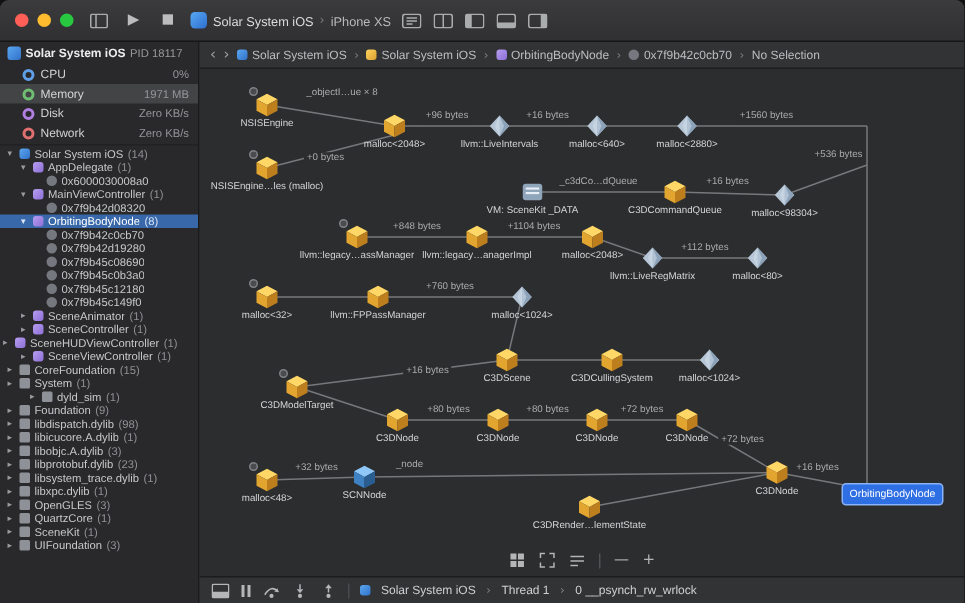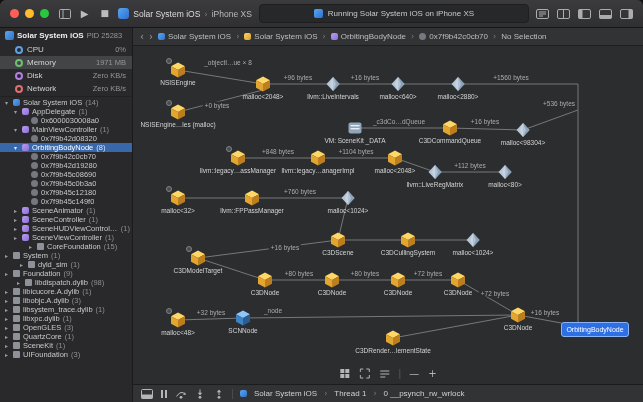--- a/index.html
+++ b/index.html
@@ -87,24 +87,20 @@
           <line x1="4" y1="0.5" x2="4" y2="9.5" stroke="#aaacae"></line>
         </svg>
       </span>
     <span class="tbtn glyph">▶</span>
     <span class="tbtn glyph stop">■</span>
     <div class="scheme">
       <span class="appicon"></span>
       <span>Solar System iOS</span>
       <span class="csep glyph">›</span>
       <span class="device">iPhone XS</span>
-    </div>
-    <div class="status">
-      <span class="appicon small"></span>
-      <span>Running Solar System iOS on iPhone XS</span>
     </div>
     <div class="tricons">
       <span class="ticon">
           <svg width="13" height="10">
             <rect x="0.5" y="0.5" width="12" height="9" rx="1.5" fill="none" stroke="#aaacae"></rect>
             <line x1="3" y1="3" x2="10" y2="3" stroke="#aaacae"></line>
             <line x1="3" y1="5" x2="10" y2="5" stroke="#aaacae"></line>
             <line x1="3" y1="7" x2="7" y2="7" stroke="#aaacae"></line>
           </svg>
         </span>
@@ -134,21 +130,21 @@
         </span>
     </div>
   </div>
 
   <div class="main">
 
     <div class="sidebar">
       <div class="procrow">
         <span class="ti ti-app"></span>
         <span class="pname">Solar System iOS</span>
-        <span class="pid">PID 25283</span>
+        <span class="pid">PID 18117</span>
       </div>
       <div class="gauges">
           <div class="grow">
             <span class="gic" style="border-color:#5f9fe8"></span>
             <span>CPU</span>
             <span class="gv">0%</span>
           </div>
           <div class="grow sel">
             <span class="gic" style="border-color:#6fbf73"></span>
             <span>Memory</span>
@@ -235,33 +231,33 @@
             <span class="ti ti-class"></span>
             <span class="tlabel">SceneAnimator</span>
             <span class="cnt">(1)</span>
           </div>
           <div class="trow" style="padding-left: 12px;">
             <span class="disc glyph">▸</span>
             <span class="ti ti-class"></span>
             <span class="tlabel">SceneController</span>
             <span class="cnt">(1)</span>
           </div>
-          <div class="trow" style="padding-left: 12px;">
+          <div class="trow" style="padding-left: 0;">
             <span class="disc glyph">▸</span>
             <span class="ti ti-class"></span>
             <span class="tlabel">SceneHUDViewController</span>
             <span class="cnt">(1)</span>
           </div>
           <div class="trow" style="padding-left: 12px;">
             <span class="disc glyph">▸</span>
             <span class="ti ti-class"></span>
             <span class="tlabel">SceneViewController</span>
             <span class="cnt">(1)</span>
           </div>
-          <div class="trow" style="padding-left: 3px; margin-left: 24px;">
+          <div class="trow" style="padding-left: 3px;">
             <span class="disc glyph">▸</span>
             <span class="ti ti-framework"></span>
             <span class="tlabel">CoreFoundation</span>
             <span class="cnt">(15)</span>
           </div>
           <div class="trow" style="padding-left: 3px;">
             <span class="disc glyph">▸</span>
             <span class="ti ti-framework"></span>
             <span class="tlabel">System</span>
             <span class="cnt">(1)</span>
@@ -271,37 +267,43 @@
             <span class="ti ti-framework"></span>
             <span class="tlabel">dyld_sim</span>
             <span class="cnt">(1)</span>
           </div>
           <div class="trow" style="padding-left: 3px;">
             <span class="disc glyph">▸</span>
             <span class="ti ti-framework"></span>
             <span class="tlabel">Foundation</span>
             <span class="cnt">(9)</span>
           </div>
-          <div class="trow" style="padding-left: 15px;">
+          <div class="trow" style="padding-left: 3px;">
             <span class="disc glyph">▸</span>
             <span class="ti ti-framework"></span>
             <span class="tlabel">libdispatch.dylib</span>
             <span class="cnt">(98)</span>
           </div>
           <div class="trow" style="padding-left: 3px;">
             <span class="disc glyph">▸</span>
             <span class="ti ti-framework"></span>
             <span class="tlabel">libicucore.A.dylib</span>
             <span class="cnt">(1)</span>
           </div>
           <div class="trow" style="padding-left: 3px;">
             <span class="disc glyph">▸</span>
             <span class="ti ti-framework"></span>
             <span class="tlabel">libobjc.A.dylib</span>
             <span class="cnt">(3)</span>
+          </div>
+          <div class="trow" style="padding-left: 3px;">
+            <span class="disc glyph">▸</span>
+            <span class="ti ti-framework"></span>
+            <span class="tlabel">libprotobuf.dylib</span>
+            <span class="cnt">(23)</span>
           </div>
           <div class="trow" style="padding-left: 3px;">
             <span class="disc glyph">▸</span>
             <span class="ti ti-framework"></span>
             <span class="tlabel">libsystem_trace.dylib</span>
             <span class="cnt">(1)</span>
           </div>
           <div class="trow" style="padding-left: 3px;">
             <span class="disc glyph">▸</span>
             <span class="ti ti-framework"></span>

